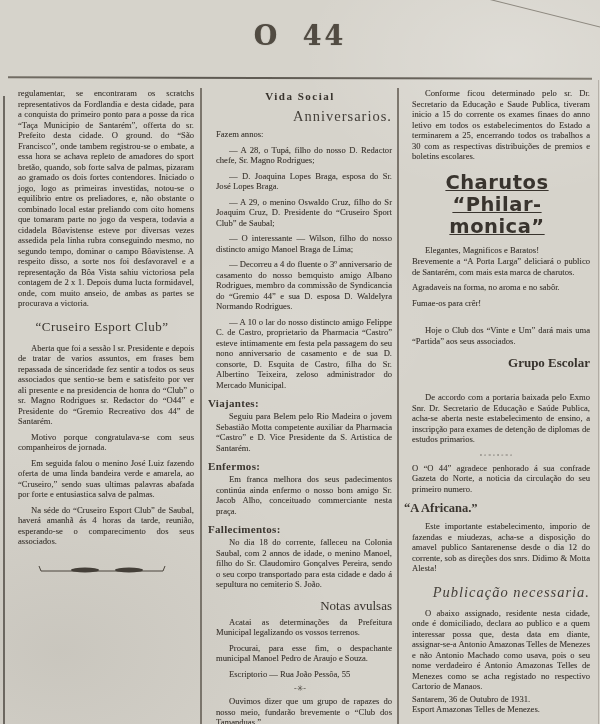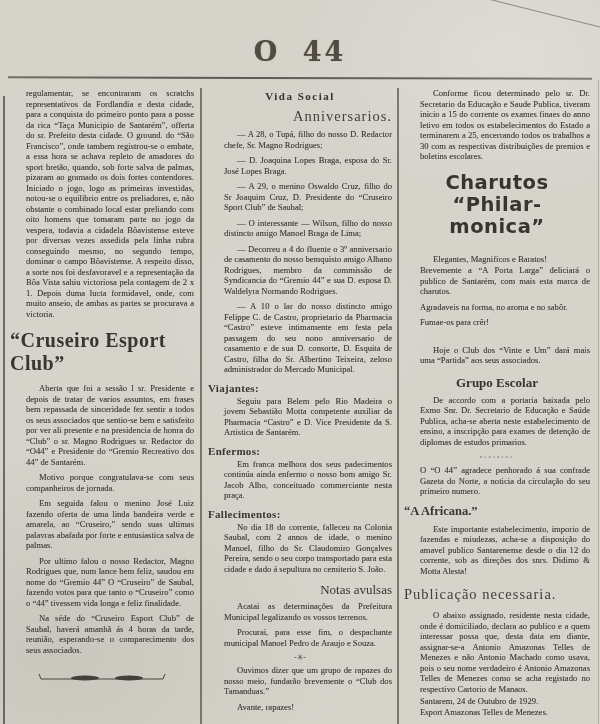--- a/index.html
+++ b/index.html
@@ -7,21 +7,21 @@
     position:relative;width:600px;height:724px;overflow:hidden;
     background:
       radial-gradient(ellipse 300px 200px at 85% 8%, rgba(255,255,255,0.22), rgba(255,255,255,0) 70%),
       radial-gradient(ellipse 400px 300px at 10% 90%, rgba(90,85,75,0.10), rgba(90,85,75,0) 70%),
       radial-gradient(ellipse 200px 150px at 50% 45%, rgba(255,255,255,0.10), rgba(255,255,255,0) 70%),
       #d6d3cb;
     font-family:"Liberation Serif", serif;
     color:#3e3a34;
   }
   .masthead{
-    position:absolute;top:36px;left:0;width:100%;text-align:center;
+    position:absolute;top:20px;left:0;width:100%;text-align:center;
     font-family:"DejaVu Serif", serif;font-weight:bold;font-size:27px;
     color:#514b42;letter-spacing:3px;word-spacing:10px;
     text-shadow:0 0 1px rgba(70,64,55,.5);
   }
   .masthead-rule{
     position:absolute;top:77px;left:8px;width:584px;height:2px;
     background:linear-gradient(90deg,#5a544b 0%,#3f3a33 30%,#4a443c 70%,#6a6459 100%);
     opacity:.8;transform:rotate(.15deg);
   }
   .crease{
@@ -33,43 +33,43 @@
   .coldiv{position:absolute;top:88px;width:1.5px;height:636px;background:#5d574e;opacity:.75;}
   .coldiv1{left:200px;}
   .coldiv2{left:397px;}
 
   .col{position:absolute;top:88px;height:640px;}
   .col1{left:10px;width:184px;}
   .col2{left:208px;width:184px;}
   .col3{left:404px;width:186px;}
 
   .body{
-    font-size:8.6px;line-height:10.5px;text-align:justify;margin:0 0 5px 16px;
+    font-size:8.6px;line-height:10.5px;text-align:justify;margin:0 0 5px 8px;
     color:#403b35;text-shadow:0 0 .5px rgba(64,58,50,.45);
   }
   .ind{text-indent:13px;}
   .noind{text-indent:0;}
   .center{text-indent:0;}
 
   .h-cruseiro{
-    margin:10px 0 8px 0;text-align:left;font-size:20px;font-weight:bold;
+    margin:10px 0 8px 0;text-align:center;font-size:13px;font-weight:normal;
     letter-spacing:.5px;color:#3a352f;
   }
   .h-vida{margin:2px 0 6px 0;text-align:center;font-size:11px;font-weight:bold;letter-spacing:1.5px;color:#38332d;}
   .h-anniv{margin:0 0 4px 0;text-align:right;font-size:14.5px;font-weight:normal;letter-spacing:1px;color:#45403a;}
   .label{margin:7px 0 2px 0;font-size:11px;font-weight:bold;letter-spacing:.3px;color:#3a352f;}
   .h-notas{margin:8px 0 3px 0;text-align:right;font-size:13px;font-weight:normal;color:#38332d;}
   .h-charutos{
-    margin:10px 0 16px 0;text-align:center;
+    margin:10px 0 7px 0;text-align:center;
     font-family:"DejaVu Sans", sans-serif;font-weight:bold;font-size:19.5px;line-height:22px;
-    color:#39342e;letter-spacing:.5px;
+    color:#39342e;letter-spacing:.5px;text-decoration:underline;
   }
-  .h-grupo{margin:9px 0 4px 0;text-align:center;font-size:13px;font-weight:bold;color:#38332d;}
+  .h-grupo{margin:9px 0 21px 0;text-align:right;font-size:13px;font-weight:bold;color:#38332d;}
   .h-africana{margin:7px 0 5px 0;text-align:left;font-size:12.5px;font-weight:bold;color:#3a352f;}
-  .h-publicacao{margin:10px 0 7px 0;text-align:left;font-size:14.5px;font-weight:normal;letter-spacing:1px;color:#45403a;}
+  .h-publicacao{margin:10px 0 7px 0;text-align:right;font-size:14.5px;font-weight:normal;letter-spacing:1px;color:#45403a;font-style:italic;}
 
   .orn-star{text-align:center;font-size:8px;margin:3px 0;color:#4a453e;}
   .orn-row{text-align:center;font-size:6.5px;letter-spacing:2px;margin:6px 0 5px 0;color:#4a453e;}
   .orn-bracket{margin:16px auto 0 auto;width:130px;display:block;}
   .orn-flourish{margin:8px auto 0 auto;display:block;}
   .gap{height:12px;}
 </style>
 </head>
 <body>
 
@@ -82,48 +82,49 @@
   <div class="edge-right"></div>
   <div class="coldiv coldiv1"></div>
   <div class="coldiv coldiv2"></div>
 
   <div class="col col1">
     <p class="body noind">regulamentar, se encontraram os scratchs representativos da Fordlandia e desta cidade, para a conquista do primeiro ponto para a posse da rica “Taça Municipio de Santarém”, offerta do sr. Prefeito desta cidade. O ground. do “São Francisco”, onde tambem registrou-se o embate, a essa hora se achava repleto de amadores do sport bretão, quando, sob forte salva de palmas, pizaram ao gramado os dois fortes contendores. Iniciado o jogo, logo as primeiras investidas, notou-se o equilibrio entre os preliadores, e, não obstante o combinado local estar preliando com oito homens que tomaram parte no jogo da vespera, todavia a cidadela Bôavistense esteve por diversas vezes assedida pela linha rubra conseguindo mesmo, no segundo tempo, dominar o campo Bôavistense. A respeito disso, a sorte nos foi desfavoravel e a representação da Bôa Vista sahiu victoriosa pela contagem de 2 x 1. Depois duma lucta formidavel, onde, com muito anseio, de ambas as partes se procurava a victoria.</p>
     <h2 class="h-cruseiro">“Cruseiro Esport Club”</h2>
     <p class="body ind">Aberta que foi a sessão l sr. Presidente e depois de tratar de varios assuntos, em frases bem repassada de sinceridade fez sentir a todos os seus associados que sentio-se bem e satisfeito por ver ali presente e na presidencia de honra do “Club” o sr. Magno Rodrigues sr. Redactor do “O44” e Presidente do “Gremio Recreativo dos 44” de Santarém.</p>
     <p class="body ind">Motivo porque congratulava-se com seus companheiros de jornada.</p>
     <p class="body ind">Em seguida falou o menino José Luiz fazendo oferta de uma linda bandeira verde e amarela, ao “Cruseiro,” sendo suas ultimas palavras abafada por forte e entusiastica salva de palmas.</p>
-    <p class="body ind">Por ultimo falou o nosso Redactor, Magno Rodrigues que, num lance bem feliz, saudou em nome do “Gremio 44” O “Cruseiro” de Saubal, fazendo votos para que tanto o “Cruseiro” como o “44” tivessem vida longa e feliz finalidade.</p>
     <p class="body ind">Na séde do “Cruseiro Esport Club” de Saubal, haverá amanhã ás 4 horas da tarde, reunião, esperando-se o comparecimento dos seus associados.</p>
     <svg class="orn-bracket" width="130" height="12" viewBox="0 0 130 12">
       <path d="M4 8 L126 8" stroke="#4a443c" stroke-width="1" fill="none"></path>
       <path d="M4 8 L2 3 M126 8 L128 3" stroke="#4a443c" stroke-width="1" fill="none"></path>
       <ellipse cx="48" cy="7" rx="14" ry="2.6" fill="#443f38"></ellipse>
       <ellipse cx="92" cy="7" rx="14" ry="2.6" fill="#443f38"></ellipse>
     </svg>
   </div>
 
   <div class="col col2">
     <h2 class="h-vida">Vida Social</h2>
     <h3 class="h-anniv">Anniversarios.</h3>
+    <p class="body noind">Fazem annos:</p>
     <p class="body ind">— A 28, o Tupá, filho do nosso D. Redactor chefe, Sr. Magno Rodrigues;</p>
     <p class="body ind">— D. Joaquina Lopes Braga, esposa do Sr. José Lopes Braga.</p>
     <p class="body ind">— A 29, o menino Oswaldo Cruz, filho do Sr Joaquim Cruz, D. Presidente do “Cruseiro Sport Club” de Saubal;</p>
     <p class="body ind">— O interessante — Wilson, filho do nosso distincto amigo Manoel Braga de Lima;</p>
     <p class="body ind">— Decorreu a 4 do fluente o 3º anniversario de casamento do nosso bemquisto amigo Albano Rodrigues, membro da commissão de Syndicancia do “Gremio 44” e sua D. esposa D. Waldelyra Normando Rodrigues.</p>
     <p class="body ind">— A 10 o lar do nosso distincto amigo Felippe C. de Castro, proprietario da Pharmacia “Castro” esteve intimamente em festa pela passagem do seu nono anniversario de casamento e de sua D. consorte, D. Esquita de Castro, filha do Sr. Albertino Teixeira, zeloso administrador do Mercado Municipal.</p>
     <h4 class="label">Viajantes:</h4>
     <p class="body ind">Seguiu para Belem pelo Rio Madeira o jovem Sebastião Motta competente auxiliar da Pharmacia “Castro” e D. Vice Presidente da S. Artistica de Santarém.</p>
     <h4 class="label">Enfermos:</h4>
     <p class="body ind">Em franca melhora dos seus padecimentos continúa ainda enfermo o nosso bom amigo Sr. Jacob Alho, conceituado commerciante nesta praça.</p>
     <h4 class="label">Fallecimentos:</h4>
     <p class="body ind">No dia 18 do corrente, falleceu na Colonia Saubal, com 2 annos de idade, o menino Manoel, filho do Sr. Claudomiro Gonçalves Pereira, sendo o seu corpo transportado para esta cidade e dado á sepultura no cemiterio S. João.</p>
     <h2 class="h-notas">Notas avulsas</h2>
     <p class="body ind">Acatai as determinações da Prefeitura Municipal legalizando os vossos terrenos.</p>
     <p class="body ind">Procurai, para esse fim, o despachante municipal Manoel Pedro de Araujo e Souza.</p>
+    <p class="body ind">Escriptorio — Rua João Pessôa, 55</p>
     <div class="orn-star">-✳-</div>
     <p class="body ind">Ouvimos dizer que um grupo de rapazes do nosso meio, fundarão brevemente o “Club dos Tamanduas.”</p>
     <p class="body ind">Avante, rapazes!</p>
   </div>
 
   <div class="col col3">
     <p class="body ind">Conforme ficou determinado pelo sr. Dr. Secretario da Educação e Saude Publica, tiveram inicio a 15 do corrente os exames finaes do anno letivo em todos os estabelecimentos do Estado a terminarem a 25, encerrando todos os trabalhos a 30 com as respectivas distribuições de premios e boletins escolares.</p>
     <h2 class="h-charutos">
       <span>Charutos “Philar-</span><br>
       <span>monica”</span>
@@ -135,21 +136,21 @@
     <div class="gap"></div>
     <p class="body ind">Hoje o Club dos “Vinte e Um” dará mais uma “Partida” aos seus associados.</p>
     <h2 class="h-grupo">Grupo Escolar</h2>
     <p class="body ind" style="margin-bottom:2px">De accordo com a portaria baixada pelo Exmo Snr. Dr. Secretario de Educação e Saúde Publica, acha-se aberta neste estabelecimento de ensino, a inscripção para exames de detenção de diplomas de estudos primarios.</p>
     <div class="orn-row">▫◦▫◦▫◦▫◦</div>
     <p class="body noind">O “O 44” agradece penhorado á sua confrade Gazeta do Norte, a noticia da circulação do seu primeiro numero.</p>
     <h2 class="h-africana">“A Africana.”</h2>
     <p class="body ind">Este importante estabelecimento, imporio de fazendas e miudezas, acha-se a disposição do amavel publico Santarenense desde o dia 12 do corrente, sob as direções dos snrs. Didimo &amp; Motta Alesta!</p>
     <h2 class="h-publicacao">Publicação necessaria.</h2>
     <p class="body ind" style="margin-bottom:2px">O abaixo assignado, residente nesta cidade, onde é domiciliado, declara ao publico e a quem interessar possa que, desta data em diante, assignar-se-a Antonio Amazonas Telles de Menezes e não Antonio Machado como usava, pois o seu nome verdadeiro é Antonio Amazonas Telles de Menezes como se acha registado no respectivo Cartorio de Manaos.</p>
-    <p class="body noind" style="margin-bottom:0">Santarem, 24 de Outubro de 1929.</p>
+    <p class="body noind" style="margin-bottom:0">Santarem, 36 de Outubro de 1931.</p>
     <p class="body noind" style="margin-bottom:0">Esport Amazonas Telles de Menezes.</p>
     <svg class="orn-flourish" width="34" height="18" viewBox="0 0 34 18">
       <g stroke="#4a443c" stroke-width="1" fill="none">
         <path d="M17 16 C17 10 17 6 17 2"></path>
         <path d="M17 14 C12 12 8 10 4 10"></path>
         <path d="M17 14 C22 12 26 10 30 10"></path>
         <path d="M17 11 C13 8 10 5 8 3"></path>
         <path d="M17 11 C21 8 24 5 26 3"></path>
         <path d="M17 9 C15 6 14 4 13 1"></path>
         <path d="M17 9 C19 6 20 4 21 1"></path>

